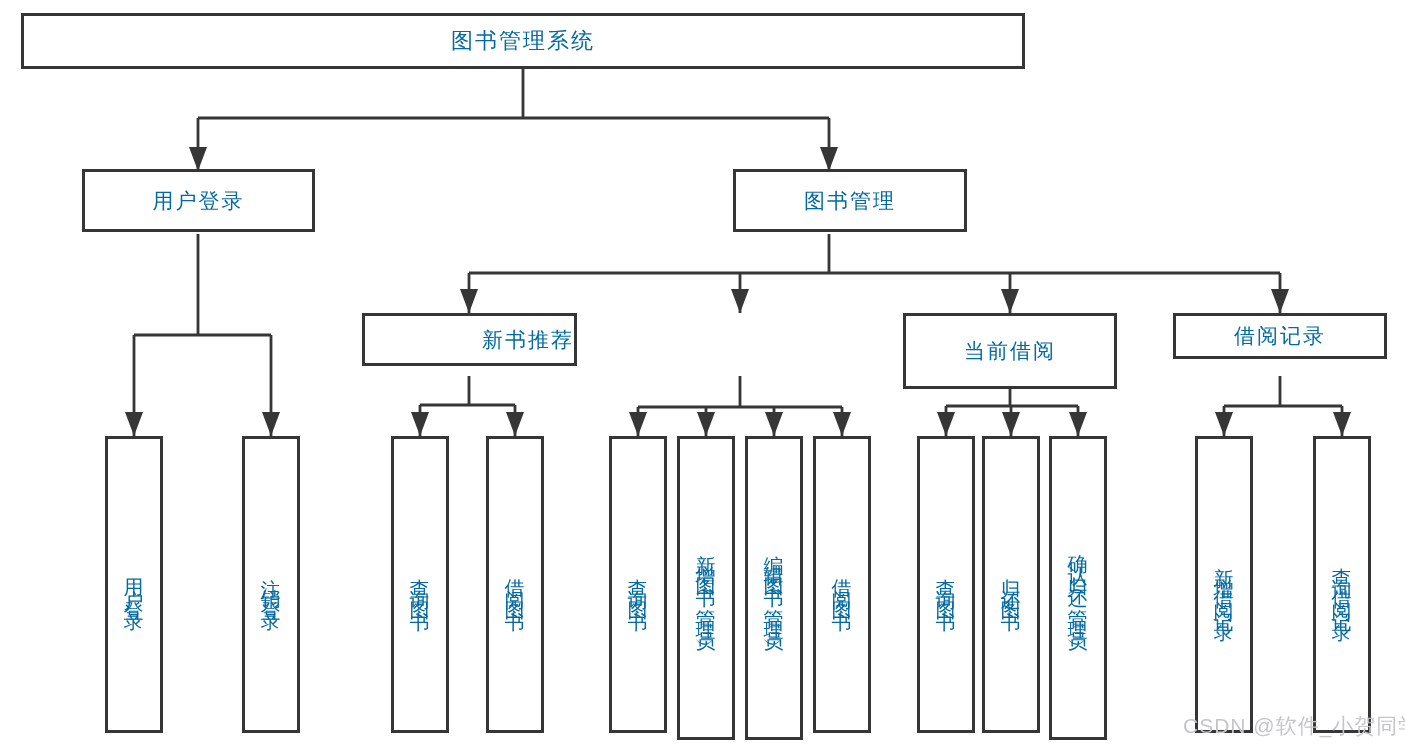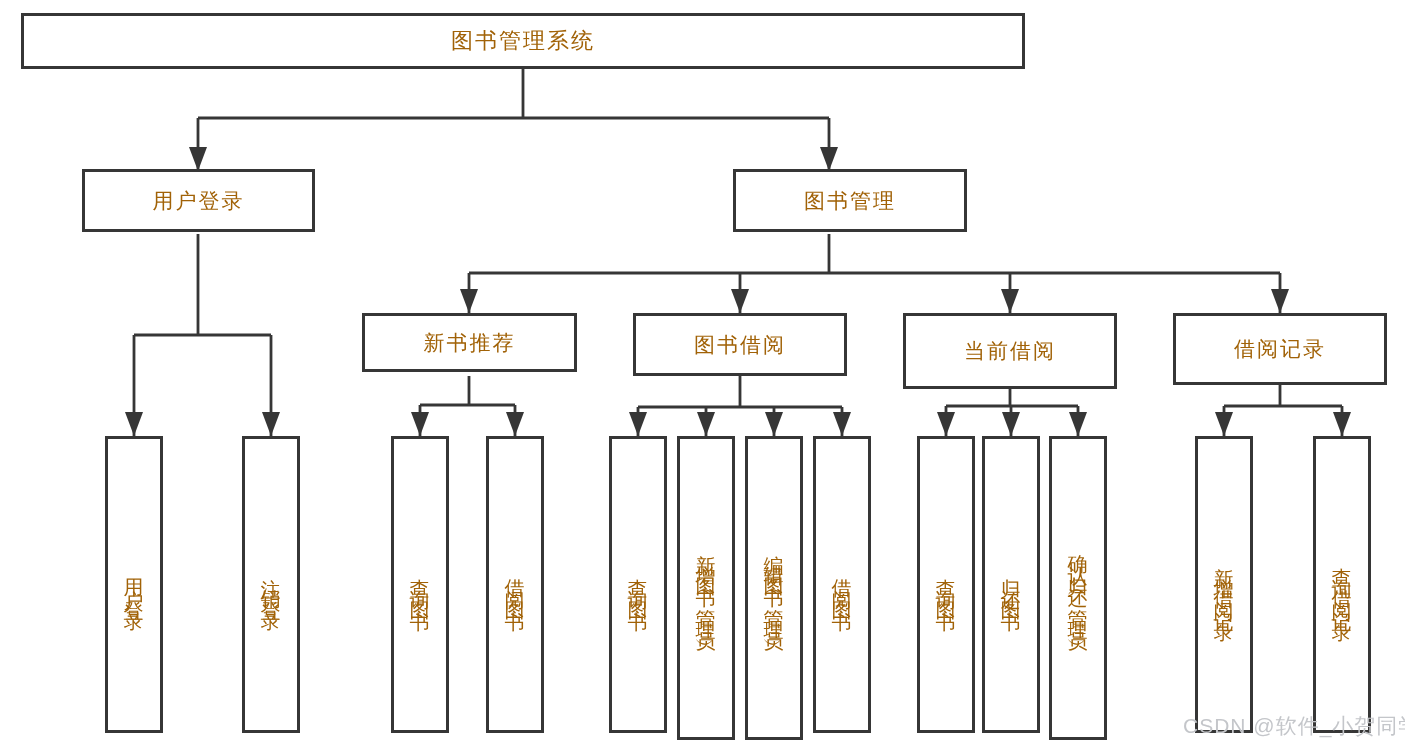--- a/index.html
+++ b/index.html
@@ -4,36 +4,36 @@
 <style>
   html,body{margin:0;padding:0;background:#ffffff;}
   #canvas{
     position:relative;width:1405px;height:747px;background:#ffffff;
     font-family:"Liberation Sans", sans-serif;overflow:hidden;
   }
   #connectors{position:absolute;left:0;top:0;width:1405px;height:747px;}
   .box{
     position:absolute;background:#ffffff;border:3px solid #363636;
     box-sizing:border-box;display:flex;align-items:center;justify-content:center;
-    color:#a16207;
+    color:#0369a1;
   }
   .hbox .lbl{font-size:21px;letter-spacing:2px;white-space:nowrap;}
   .n-root .lbl{font-size:22px;letter-spacing:2px;}
   .vbox .lbl{
     writing-mode:vertical-rl;font-size:20px;letter-spacing:11px;
     line-height:1.3;white-space:nowrap;
   }
   
   .n-root{left:21px;top:13px;width:1004px;height:56px;}
   .n-ul  {left:82px;top:169px;width:233px;height:63px;}
   .n-bm  {left:712px;top:169px;width:234px;height:63px;margin-left:21px;}
-  .n-nbr {left:362px;top:313px;width:215px;height:59px;}
+  .n-nbr {left:362px;top:313px;width:215px;height:53px;justify-content:flex-end;}
   .n-bb  {left:633px;top:313px;width:214px;height:63px;}
   .n-cb  {left:903px;top:313px;width:214px;height:76px;}
-  .n-br  {left:1173px;top:313px;width:214px;height:72px;}
+  .n-br  {left:1173px;top:313px;width:214px;height:46px;}
   .leaf{top:436px;width:58px;height:297px;}
   .tall{height:304px;}
   .l-ul {left:105px;}
   .l-lo {left:242px;}
   .l-nq {left:391px;}
   .l-nb {left:486px;}
   .l-bq {left:609px;}
   .l-ba {left:677px;}
   .l-be {left:745px;}
   .l-bb2{left:813px;}
@@ -95,23 +95,20 @@
   <div class="box hbox n-ul">
     <span class="lbl">用户登录</span>
   </div>
   <div class="box hbox n-bm">
     <span class="lbl">图书管理</span>
   </div>
 
   <div class="box hbox n-nbr">
     <span class="lbl">新书推荐</span>
   </div>
-  <div class="box hbox n-bb">
-    <span class="lbl">图书借阅</span>
-  </div>
   <div class="box hbox n-cb">
     <span class="lbl">当前借阅</span>
   </div>
   <div class="box hbox n-br">
     <span class="lbl">借阅记录</span>
   </div>
 
   <div class="box vbox leaf l-ul">
     <span class="lbl">用户登录</span>
   </div>

